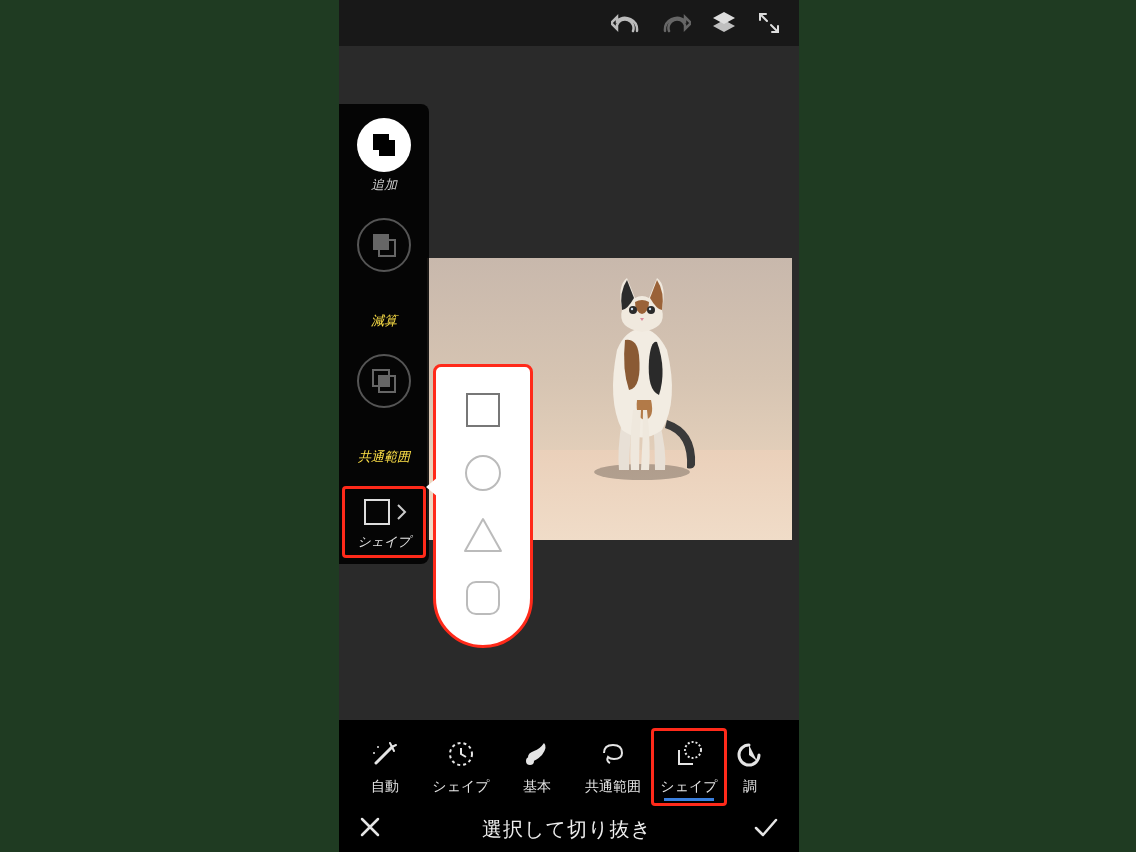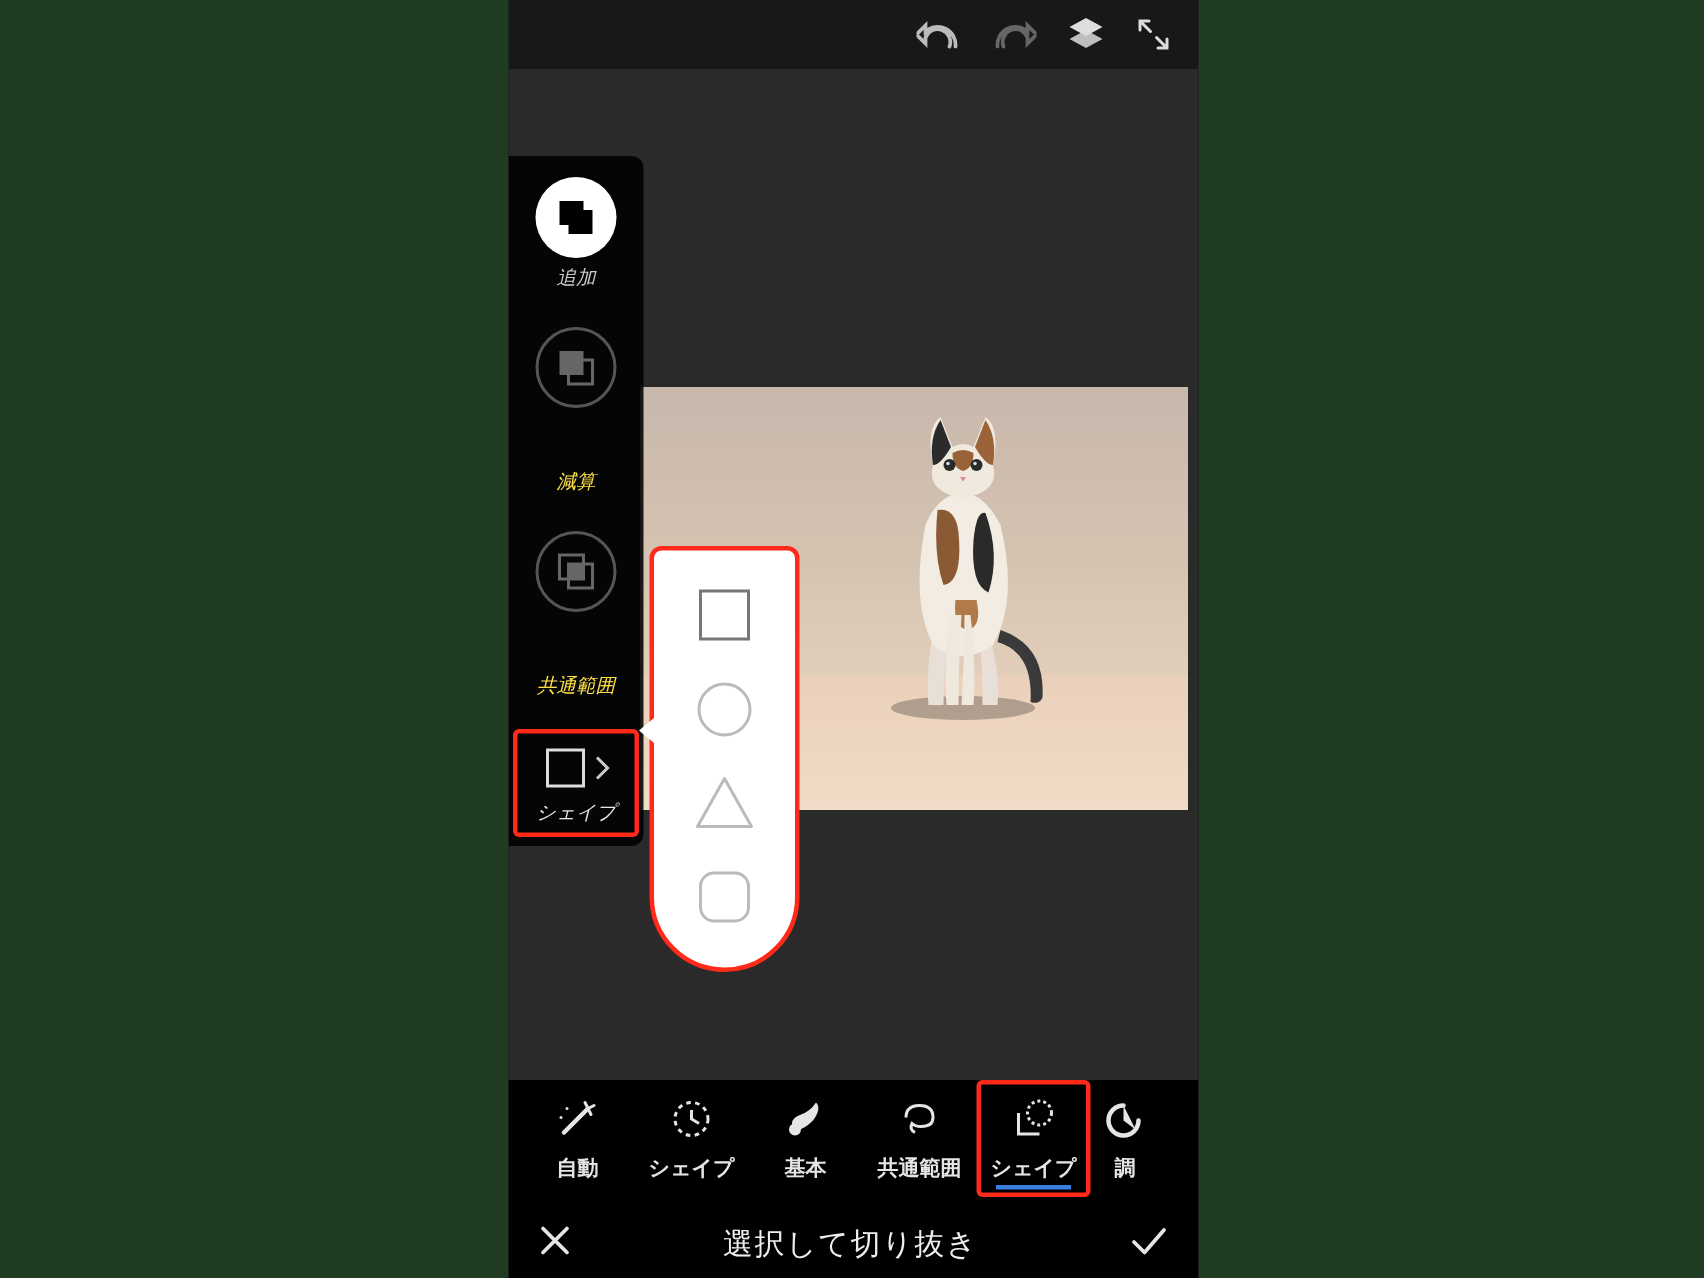--- a/index.html
+++ b/index.html
@@ -126,25 +126,24 @@
     z-index: 5;
   }
   .shape-cell { width:46px; height:46px; display:flex; align-items:center; justify-content:center;}
   .bottom-tools {
     position:absolute;
     left:0; right:0;
     bottom: 46px;
     height: 86px;
     background:#000;
     display:flex;
-    align-items:flex-start;
+    align-items:flex-end;
     gap: 0;
     padding: 0 0 0 8px;
     overflow:hidden;
-    font-weight:bold;
   }
   .bt-item {
     width: 76px;
     height: 78px;
     display:flex; flex-direction:column; align-items:center; justify-content:center;
     gap:6px;
     color:#e5e5e5;
     font-size:14px;
     flex: 0 0 auto;
   }

